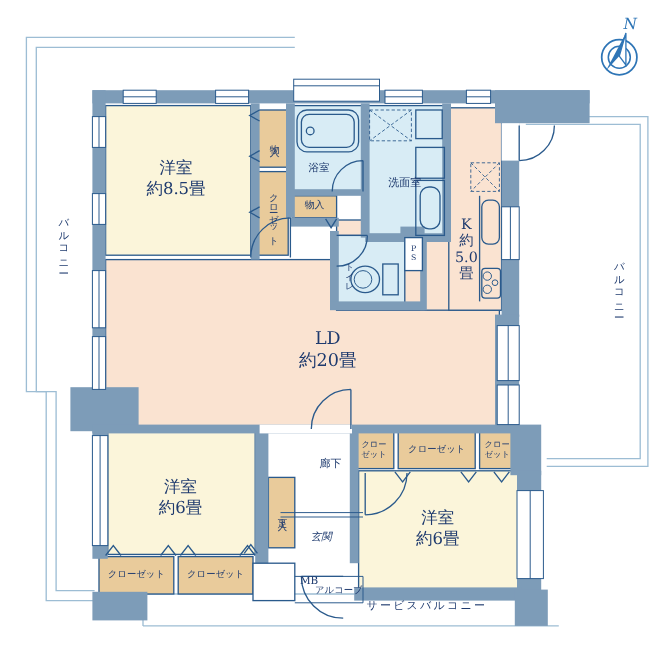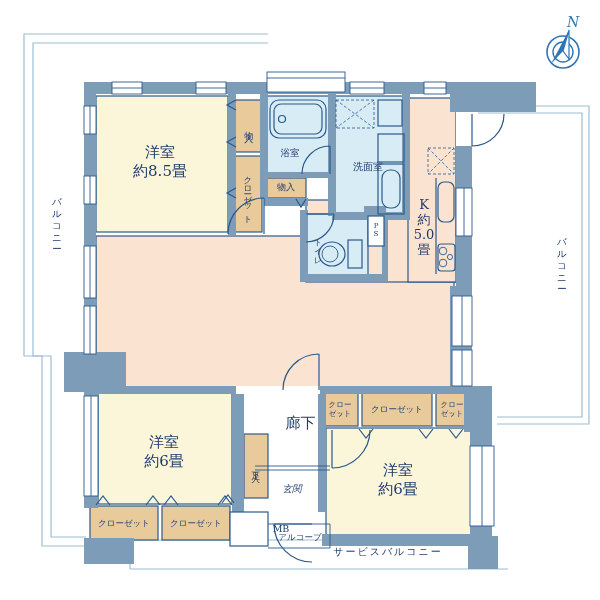--- a/index.html
+++ b/index.html
@@ -211,31 +211,35 @@
     <span>K</span>
       <span>約</span>
     <span>5.0</span>
       <span>畳</span>
   </div>
   <div class="lbl vlbl" style="left:317px;top:247px;font-size:8px;letter-spacing:0;">トイレ</div>
   <div class="lbl" style="left:376px;top:231px;font-size:7px;line-height:1.1;">
     <div>P</div>
       <div>S</div>
   </div>
+  <div class="lbl" style="left:298px;top:318px;font-size:16px;">
+    <div>LD</div>
+      <div>約20畳</div>
+  </div>
   <div class="lbl" style="left:164px;top:452px;font-size:15px;">
     <div>洋室</div>
       <div>約6畳</div>
   </div>
   <div class="lbl" style="left:124px;top:523px;font-size:8.5px;">クローゼット</div>
   <div class="lbl" style="left:196px;top:523px;font-size:8.5px;">クローゼット</div>
   <div class="lbl vlbl" style="left:256px;top:466px;font-size:8.5px;letter-spacing:1px;">下足入</div>
-  <div class="lbl" style="left:281px;top:423px;font-size:15px;padding-left:39px;">廊下</div>
+  <div class="lbl" style="left:281px;top:423px;font-size:10px;padding-left:39px;">廊下</div>
   <div class="lbl" style="left:292px;top:489px;font-size:9.5px;font-style:italic;">玄関</div>
   <div class="lbl" style="left:249px;top:529px;font-size:9.5px;margin-left:32px;">MB</div>
-  <div class="lbl" style="left:300px;top:537px;font-size:8.5px;">アルコーブ</div>
+  <div class="lbl" style="left:300px;top:537px;font-size:8.5px;padding-left:16px;">アルコーブ</div>
   <div class="lbl" style="left:340px;top:409px;font-size:7.5px;">
     <div>クロー</div>
       <div>ゼット</div>
   </div>
   <div class="lbl" style="left:397px;top:409px;font-size:8.5px;">クローゼット</div>
   <div class="lbl" style="left:452px;top:409px;font-size:7.5px;">
     <div>クロー</div>
       <div>ゼット</div>
   </div>
   <div class="lbl" style="left:398px;top:480px;font-size:15px;">

